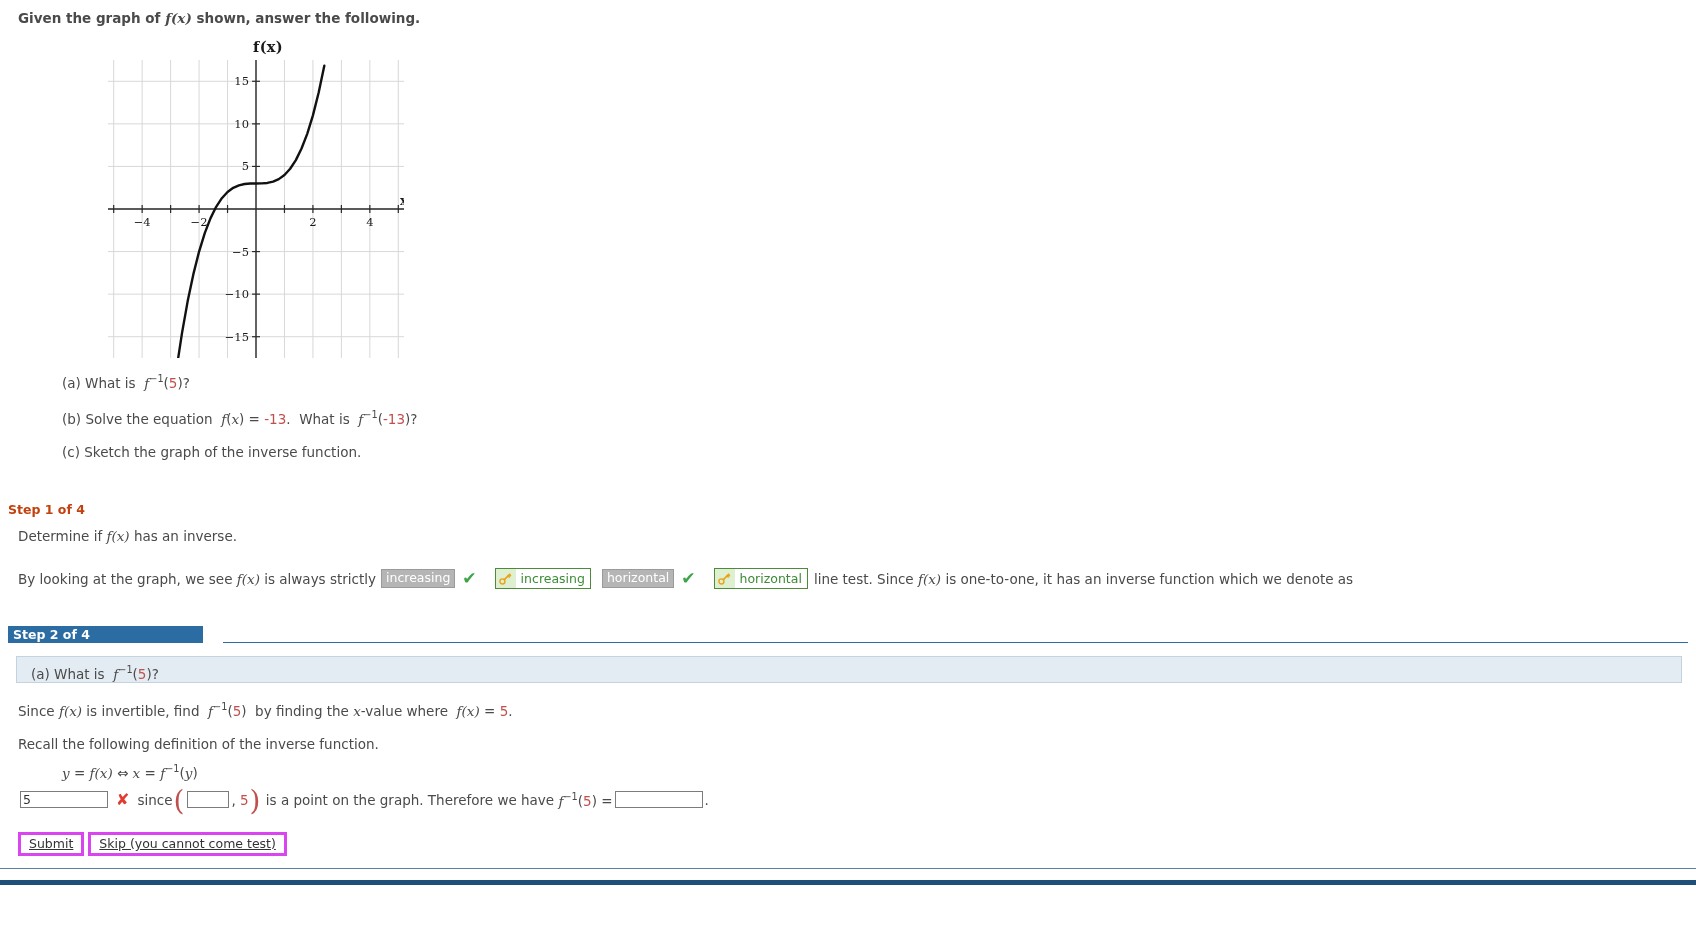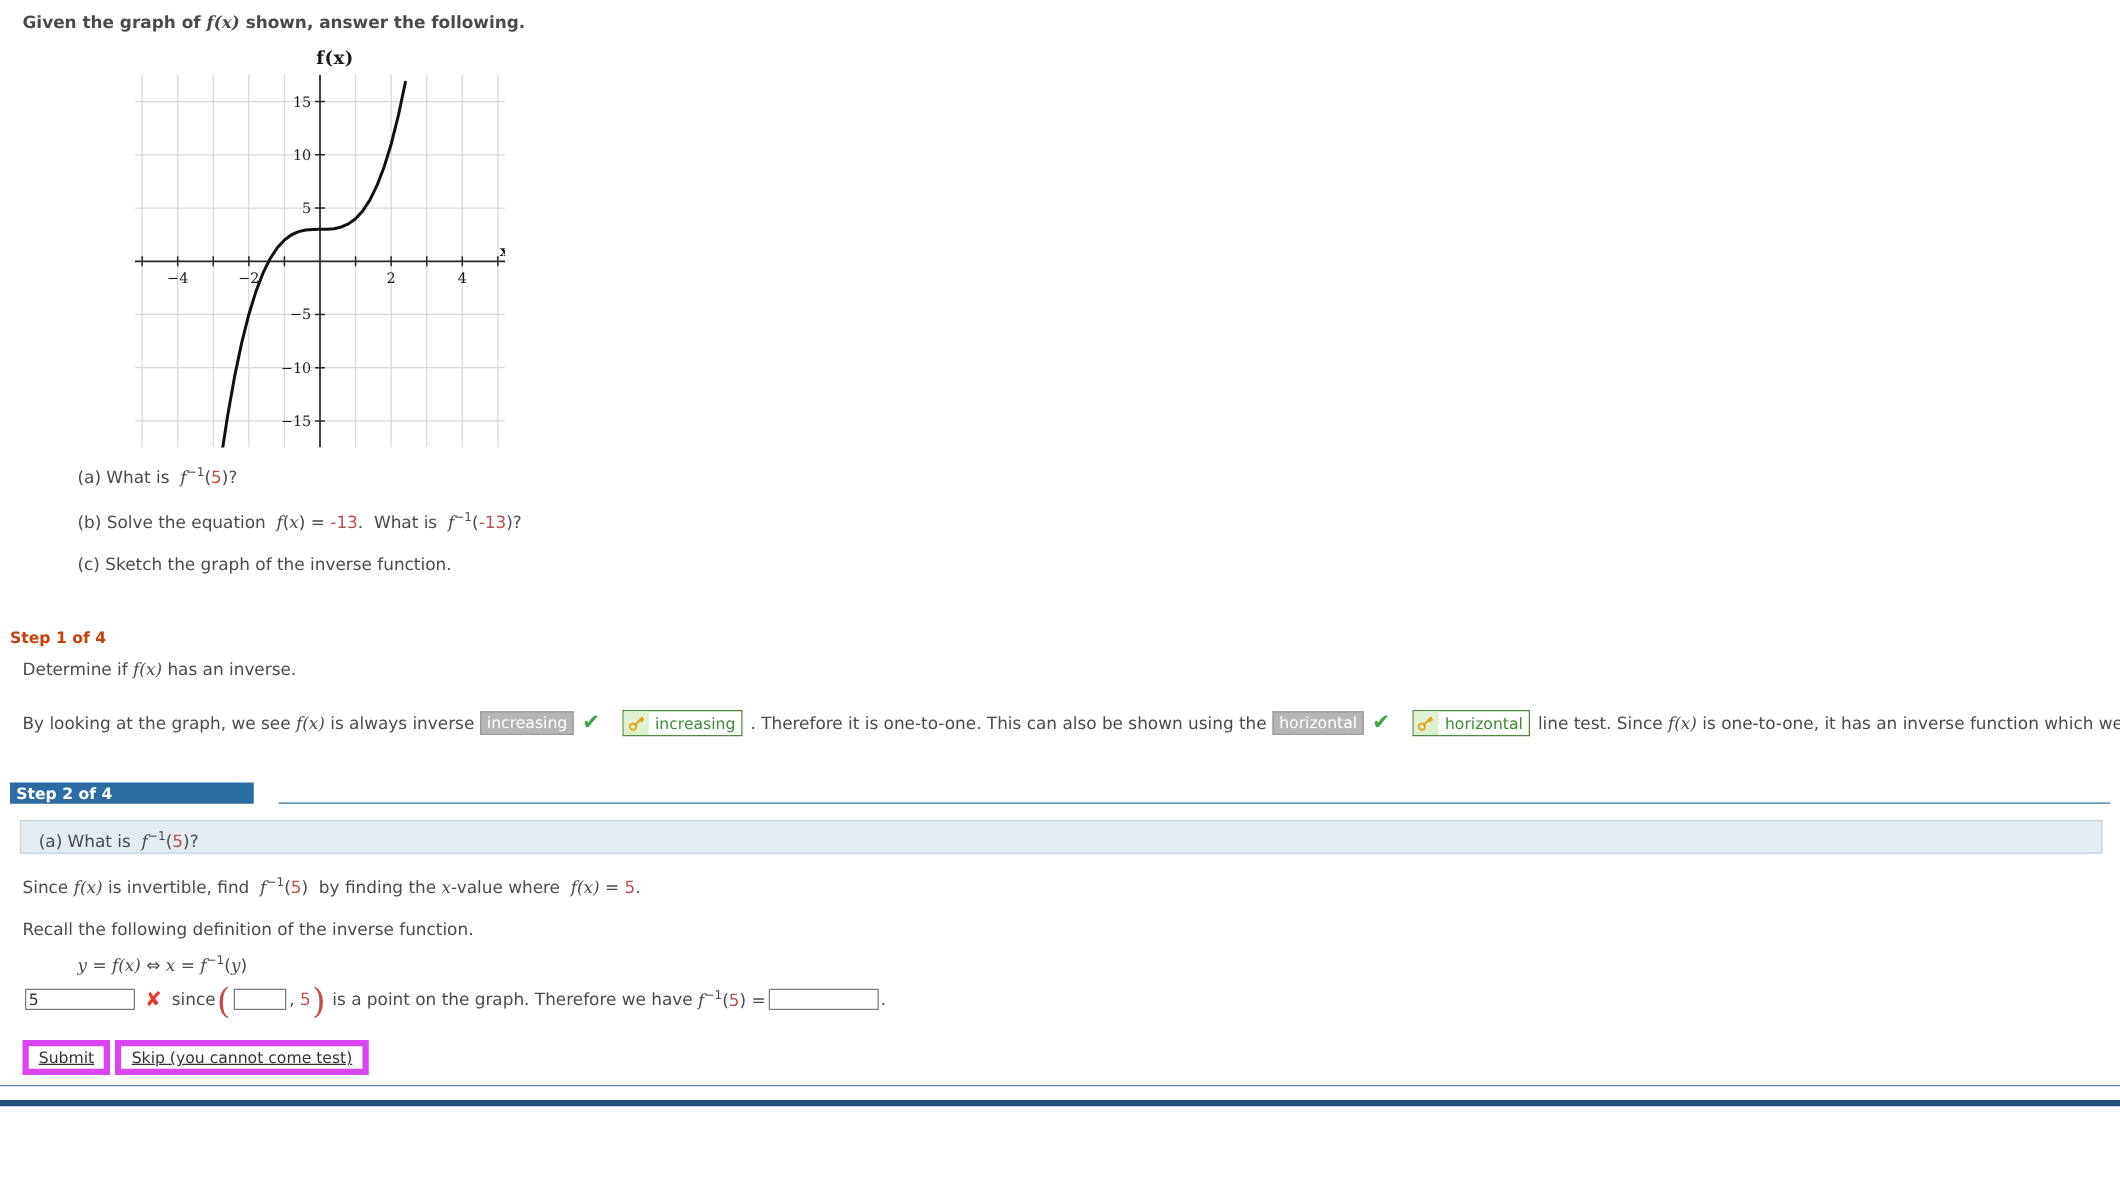--- a/index.html
+++ b/index.html
@@ -240,21 +240,21 @@
 
   
   .btn-row {
     position: absolute;
     left: 18px;
     top: 832px;
     display: flex;
     gap: 4px;
   }
   .btn {
-    border: 5px solid #d946ef;
+    border: 3px solid #d946ef;
     background: #ffffff;
     color: #333333;
     font-family: "DejaVu Sans", "Liberation Sans", sans-serif;
     font-size: 12.5px;
     padding: 1px 8px 2px 8px;
     text-decoration: underline;
     cursor: pointer;
     line-height: 15px;
   }
 
@@ -357,35 +357,34 @@
   <div class="step-label step1-label">Step 1 of 4</div>
   <div class="step1-line1">
     <span>Determine if</span>
     <span class="mvar">f(x)</span>
     <span>has an inverse.</span>
   </div>
 
   <div class="step1-line2">
     <span>By looking at the graph, we see</span>
     <span class="mvar">&nbsp;f(x)&nbsp;</span>
-    <span>is always inverse</span>
+    <span>is always strictly</span>
     <span class="sel-filled">increasing</span>
     <span class="check-ok">✔</span>
     <span class="ans-box">
       <span class="keyicon">
         <svg width="13" height="13" viewBox="0 0 16 16" xmlns="http://www.w3.org/2000/svg">
           <circle cx="4.2" cy="11.6" r="3.1" fill="none" stroke="#e8a317" stroke-width="1.7"></circle>
           <path d="M6.3 9.6 L13.2 2.8" stroke="#e8a317" stroke-width="2" fill="none" stroke-linecap="round"></path>
           <path d="M11.2 4.8 L12.6 6.2" stroke="#e8a317" stroke-width="2" fill="none" stroke-linecap="round"></path>
           <path d="M12.8 3.2 L14.2 4.6" stroke="#e8a317" stroke-width="2" fill="none" stroke-linecap="round"></path>
         </svg>
       </span>
       <span class="ans-text">increasing</span>
     </span>
-    <span>. Therefore it is one-to-one. This can also be shown using the</span>
     <span class="sel-filled">horizontal</span>
     <span class="check-ok">✔</span>
     <span class="ans-box">
       <span class="keyicon">
         <svg width="13" height="13" viewBox="0 0 16 16" xmlns="http://www.w3.org/2000/svg">
           <circle cx="4.2" cy="11.6" r="3.1" fill="none" stroke="#e8a317" stroke-width="1.7"></circle>
           <path d="M6.3 9.6 L13.2 2.8" stroke="#e8a317" stroke-width="2" fill="none" stroke-linecap="round"></path>
           <path d="M11.2 4.8 L12.6 6.2" stroke="#e8a317" stroke-width="2" fill="none" stroke-linecap="round"></path>
           <path d="M12.8 3.2 L14.2 4.6" stroke="#e8a317" stroke-width="2" fill="none" stroke-linecap="round"></path>
         </svg>

